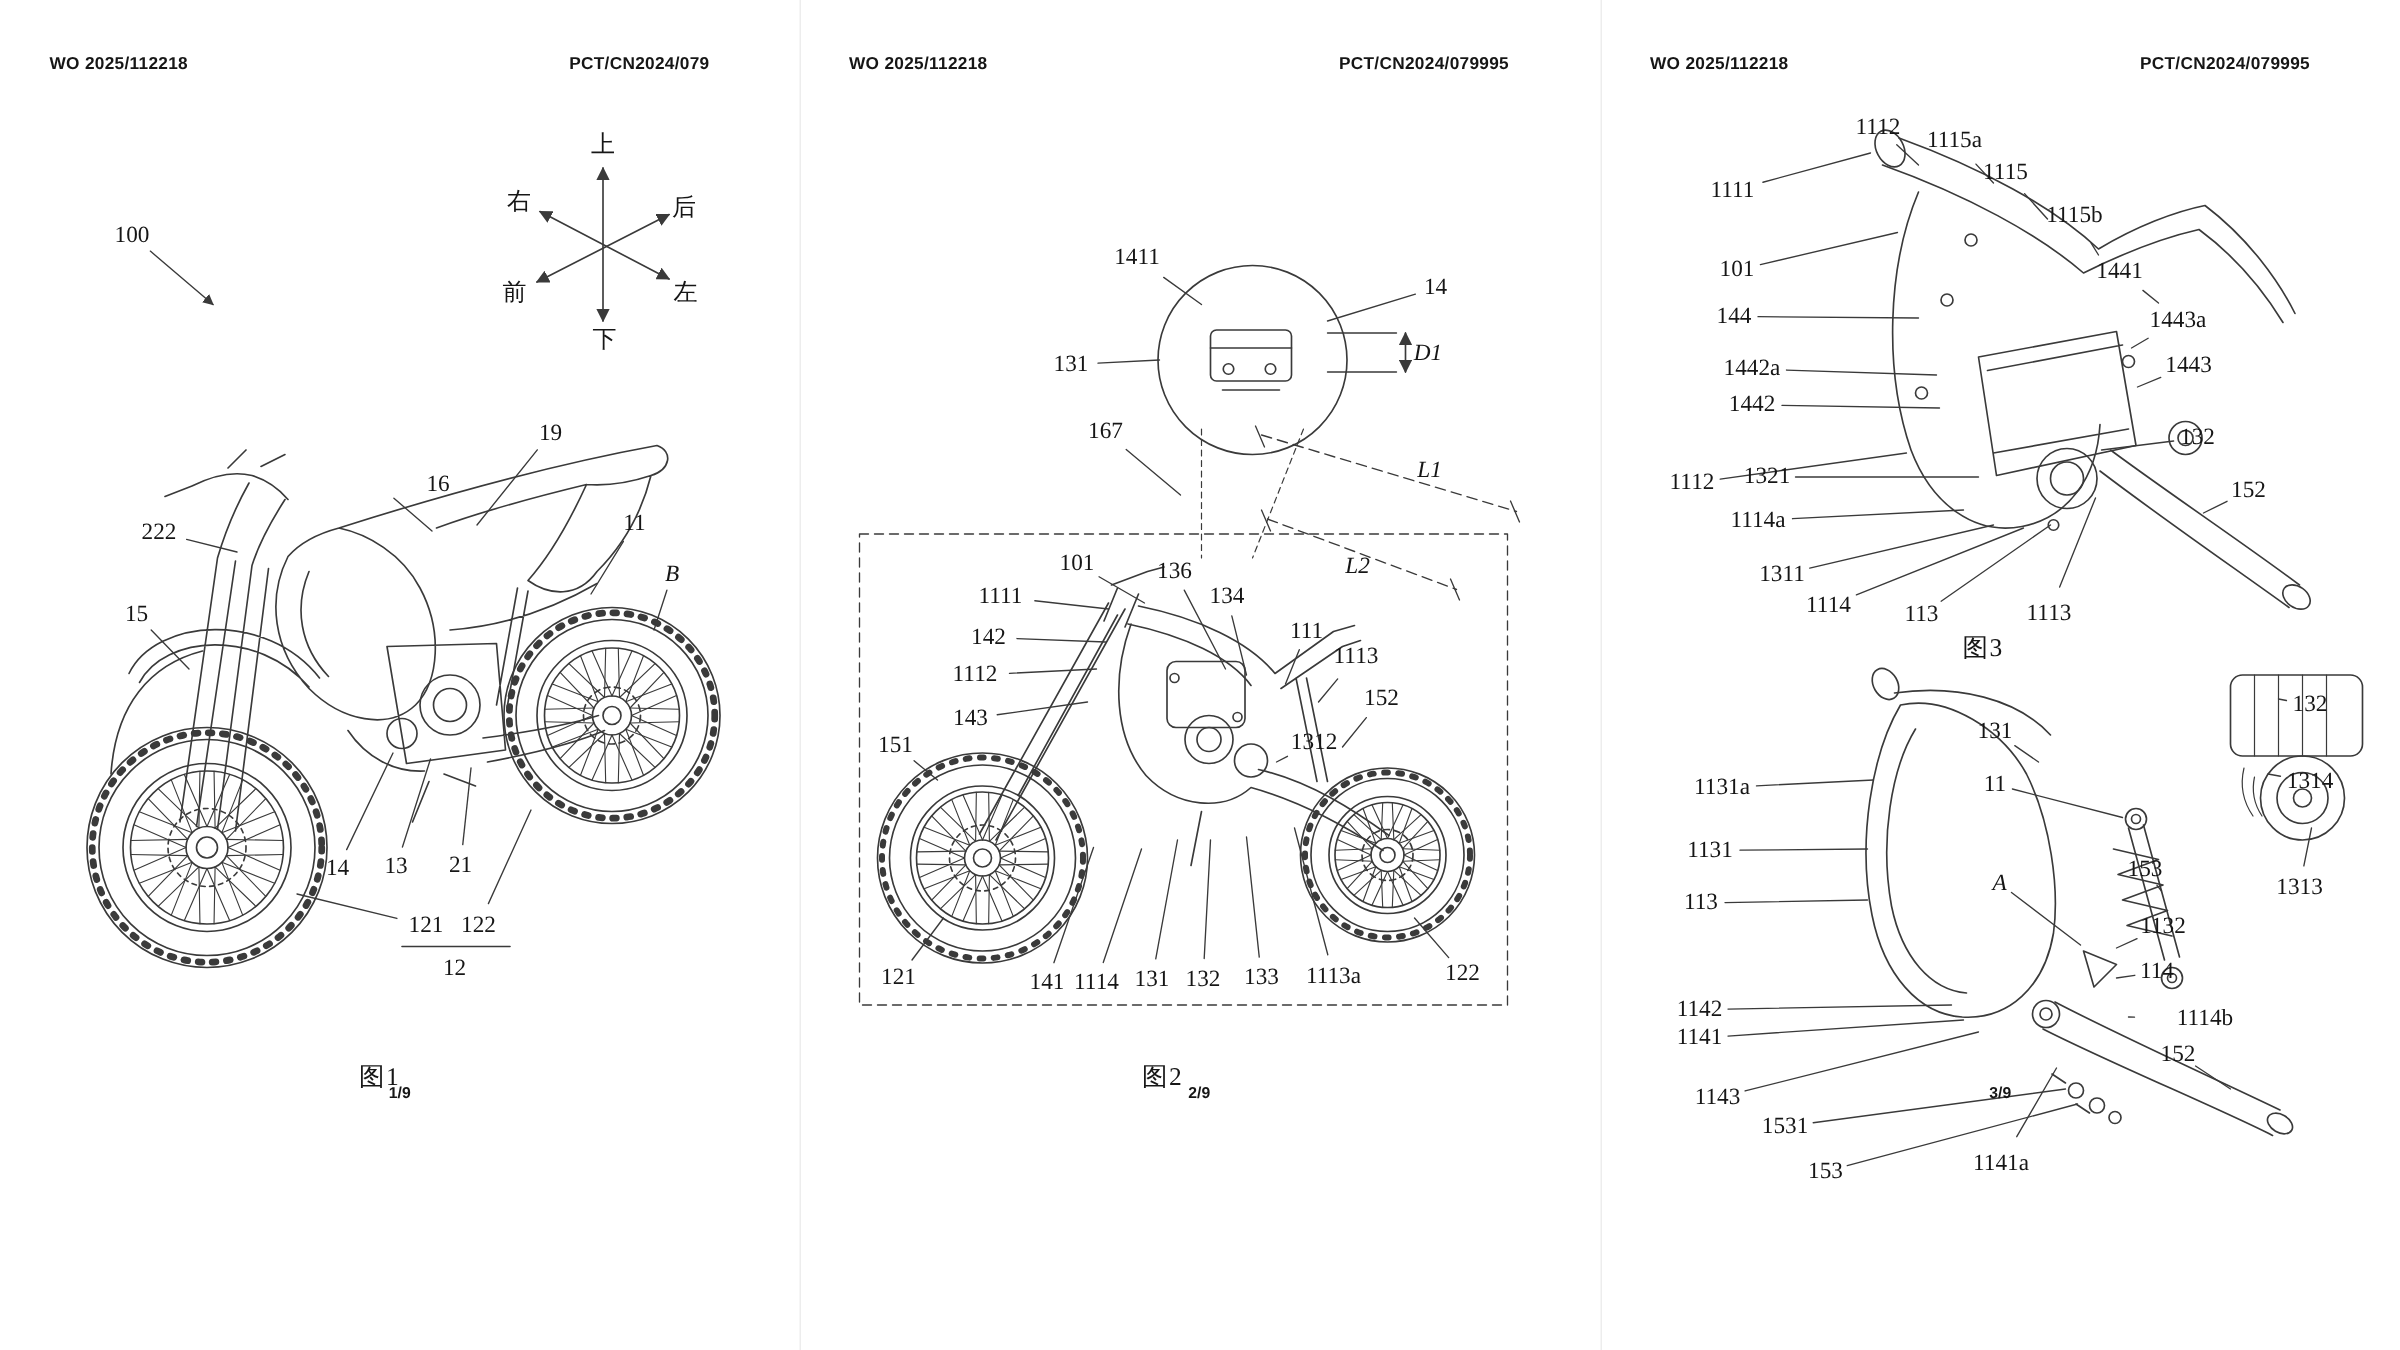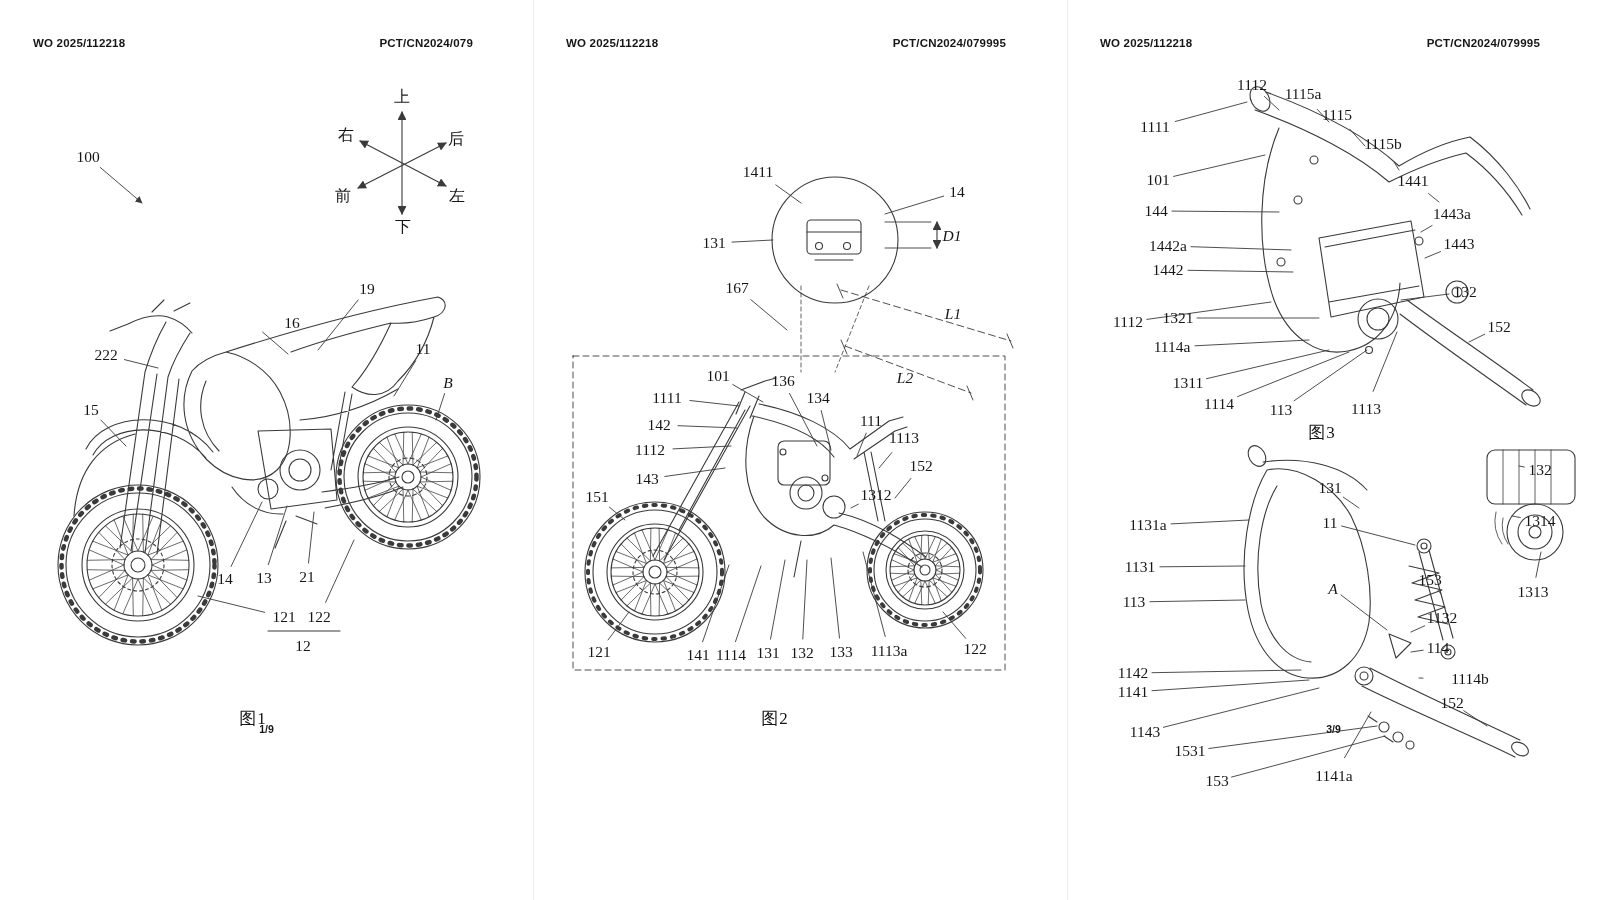--- a/index.html
+++ b/index.html
@@ -369,20 +369,21 @@
           <line x1="75.0" y1="640.0" x2="96" y2="612"></line>
           <line x1="169.6" y1="641.8" x2="196" y2="565"></line>
           <line x1="202.5" y1="641.7" x2="228" y2="566"></line>
           <line x1="237.5" y1="639.2" x2="252" y2="560"></line>
           <line x1="269.8" y1="639.0" x2="274" y2="560"></line>
           <line x1="306.5" y1="638.1" x2="298" y2="558"></line>
           <line x1="352.2" y1="636.5" x2="330" y2="552"></line>
           <line x1="432.8" y1="638.4" x2="410" y2="612"></line>
         </g>
     </svg>
+    <div class="pagenum">2/9</div>
   <span class="lbl" style="left: 225px; top: 172px;">1411</span>
       <span class="lbl" style="left: 424px; top: 192px;">14</span>
       <span class="lbl" style="left: 181px; top: 243px;">131</span>
       <span class="lbl it" style="left: 419px; top: 236px;">D1</span>
       <span class="lbl" style="left: 204px; top: 288px;">167</span>
       <span class="lbl it" style="left: 420px; top: 314px;">L1</span>
       <span class="lbl" style="left: 185px; top: 376px;">101</span>
       <span class="lbl" style="left: 250px; top: 381px;">136</span>
       <span class="lbl it" style="left: 372px; top: 378px;">L2</span>
       <span class="lbl" style="left: 285px; top: 398px;">134</span>

